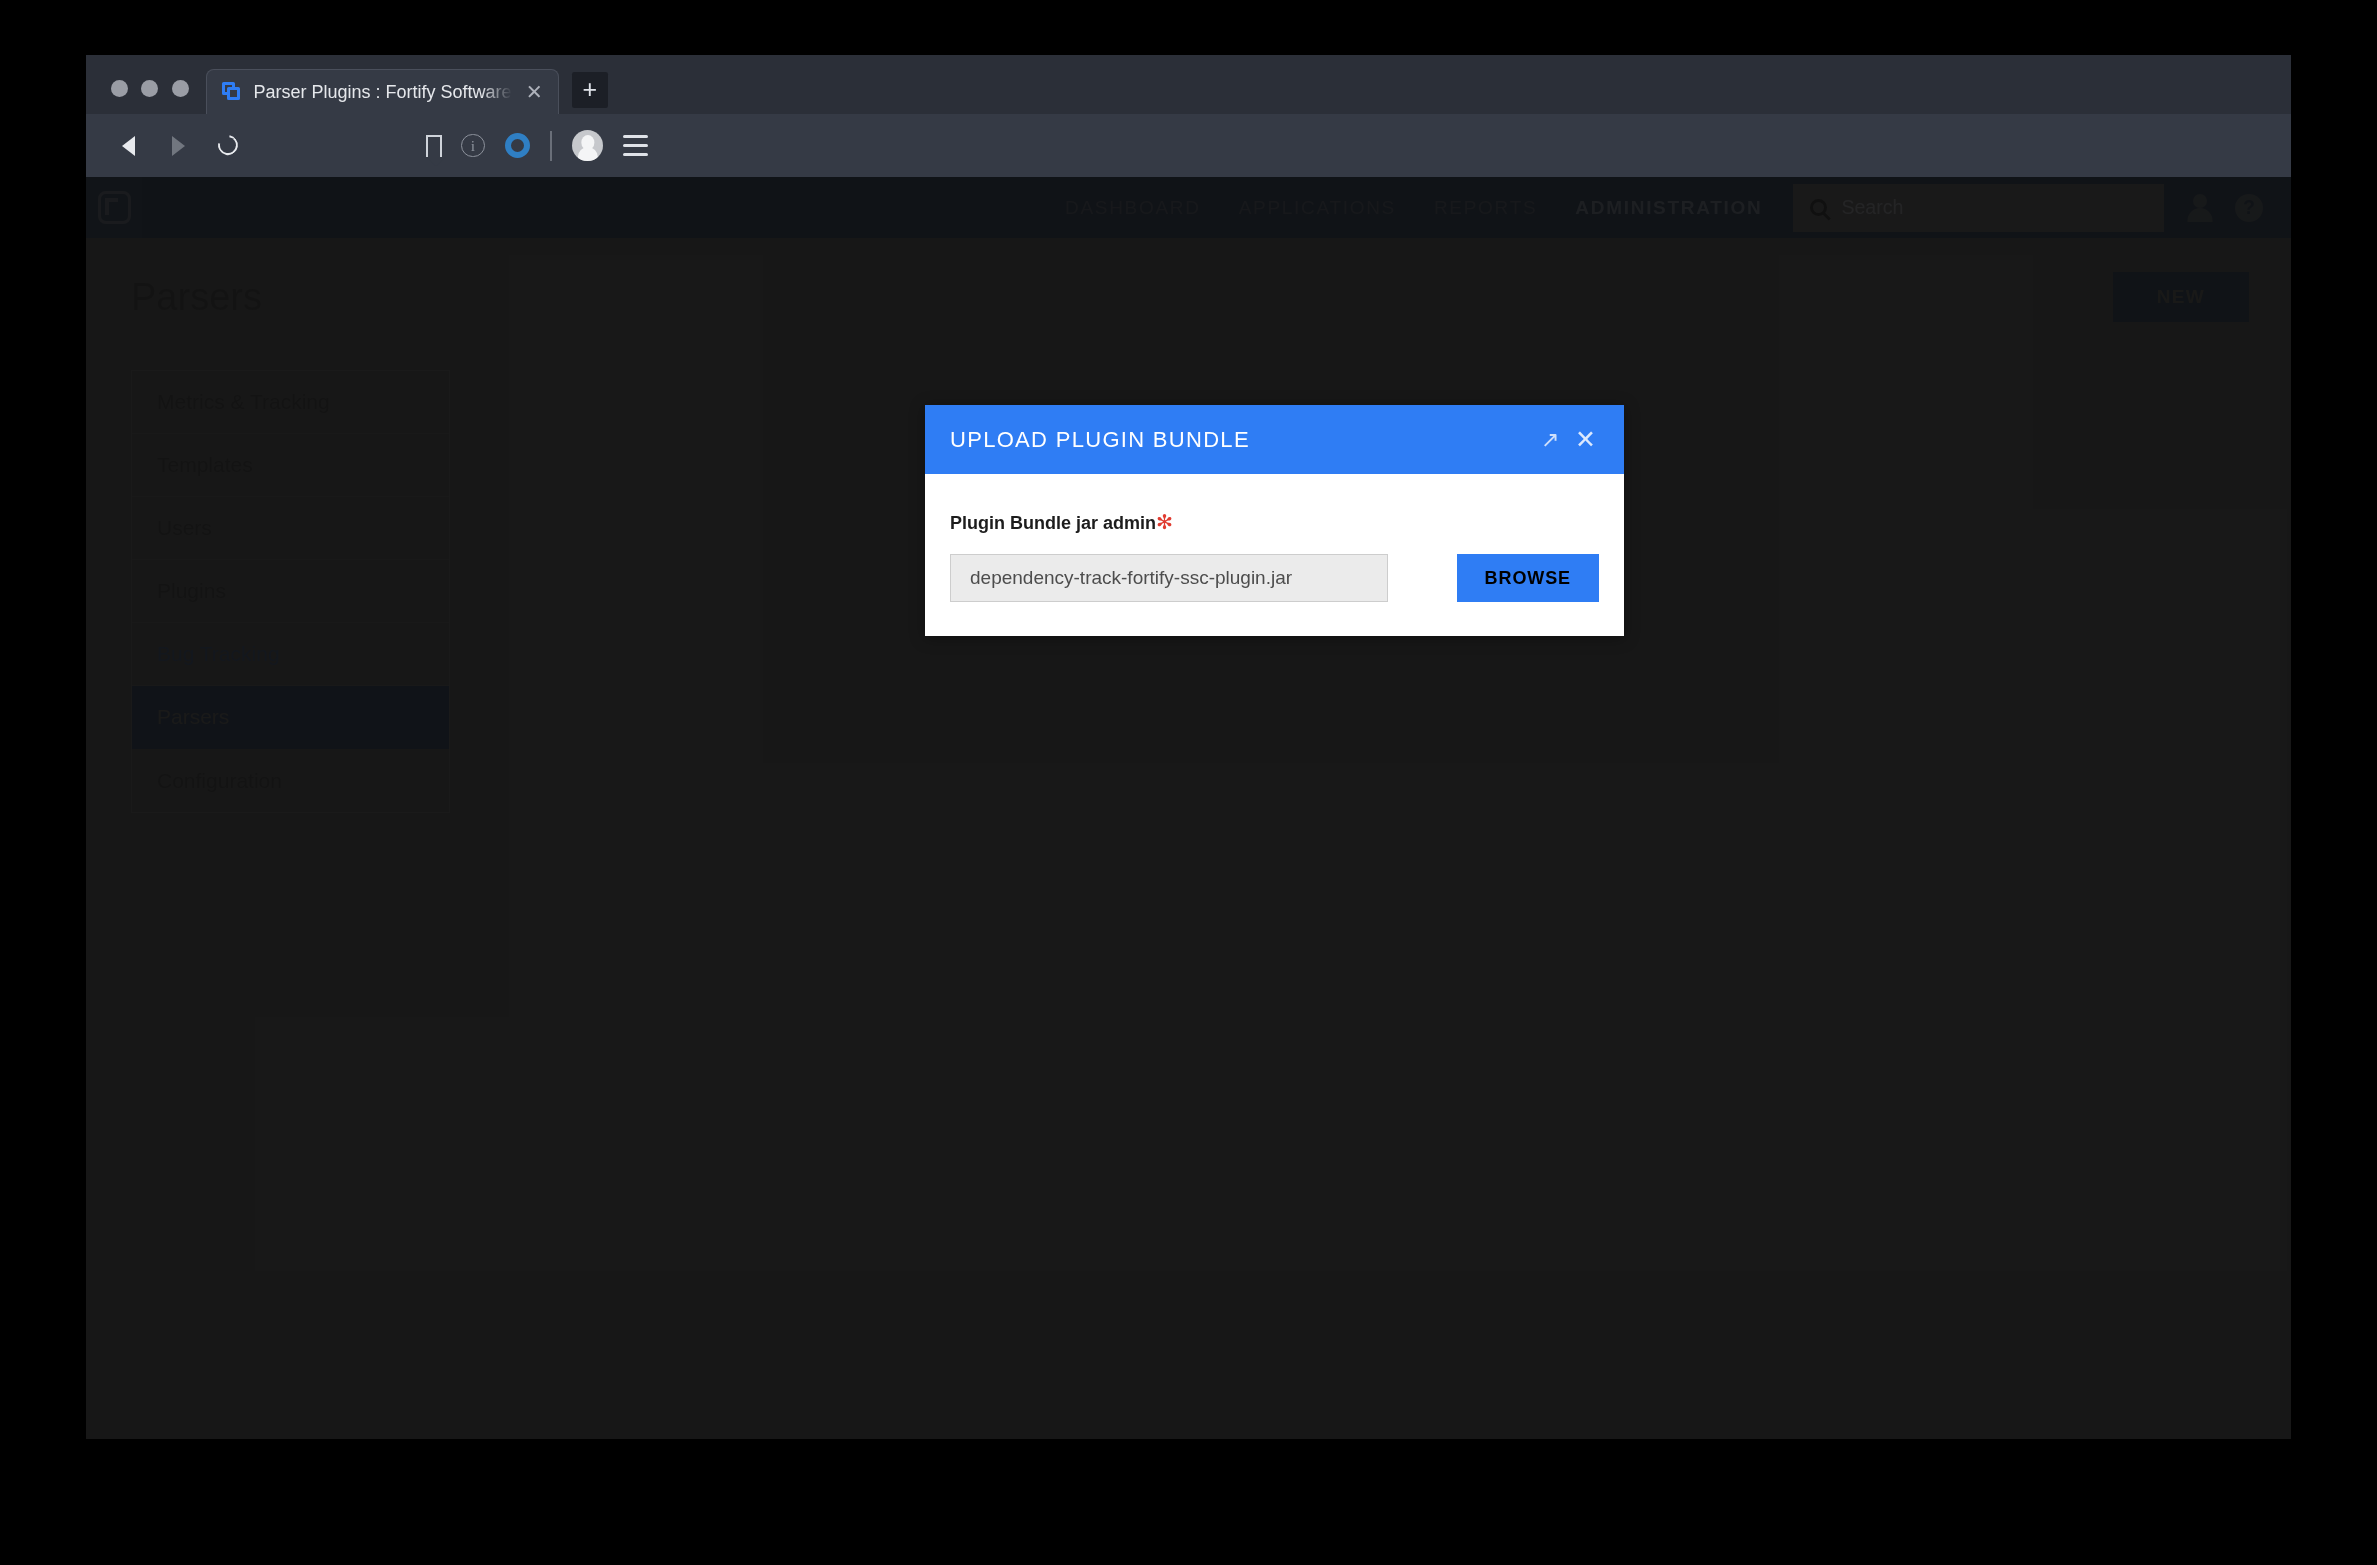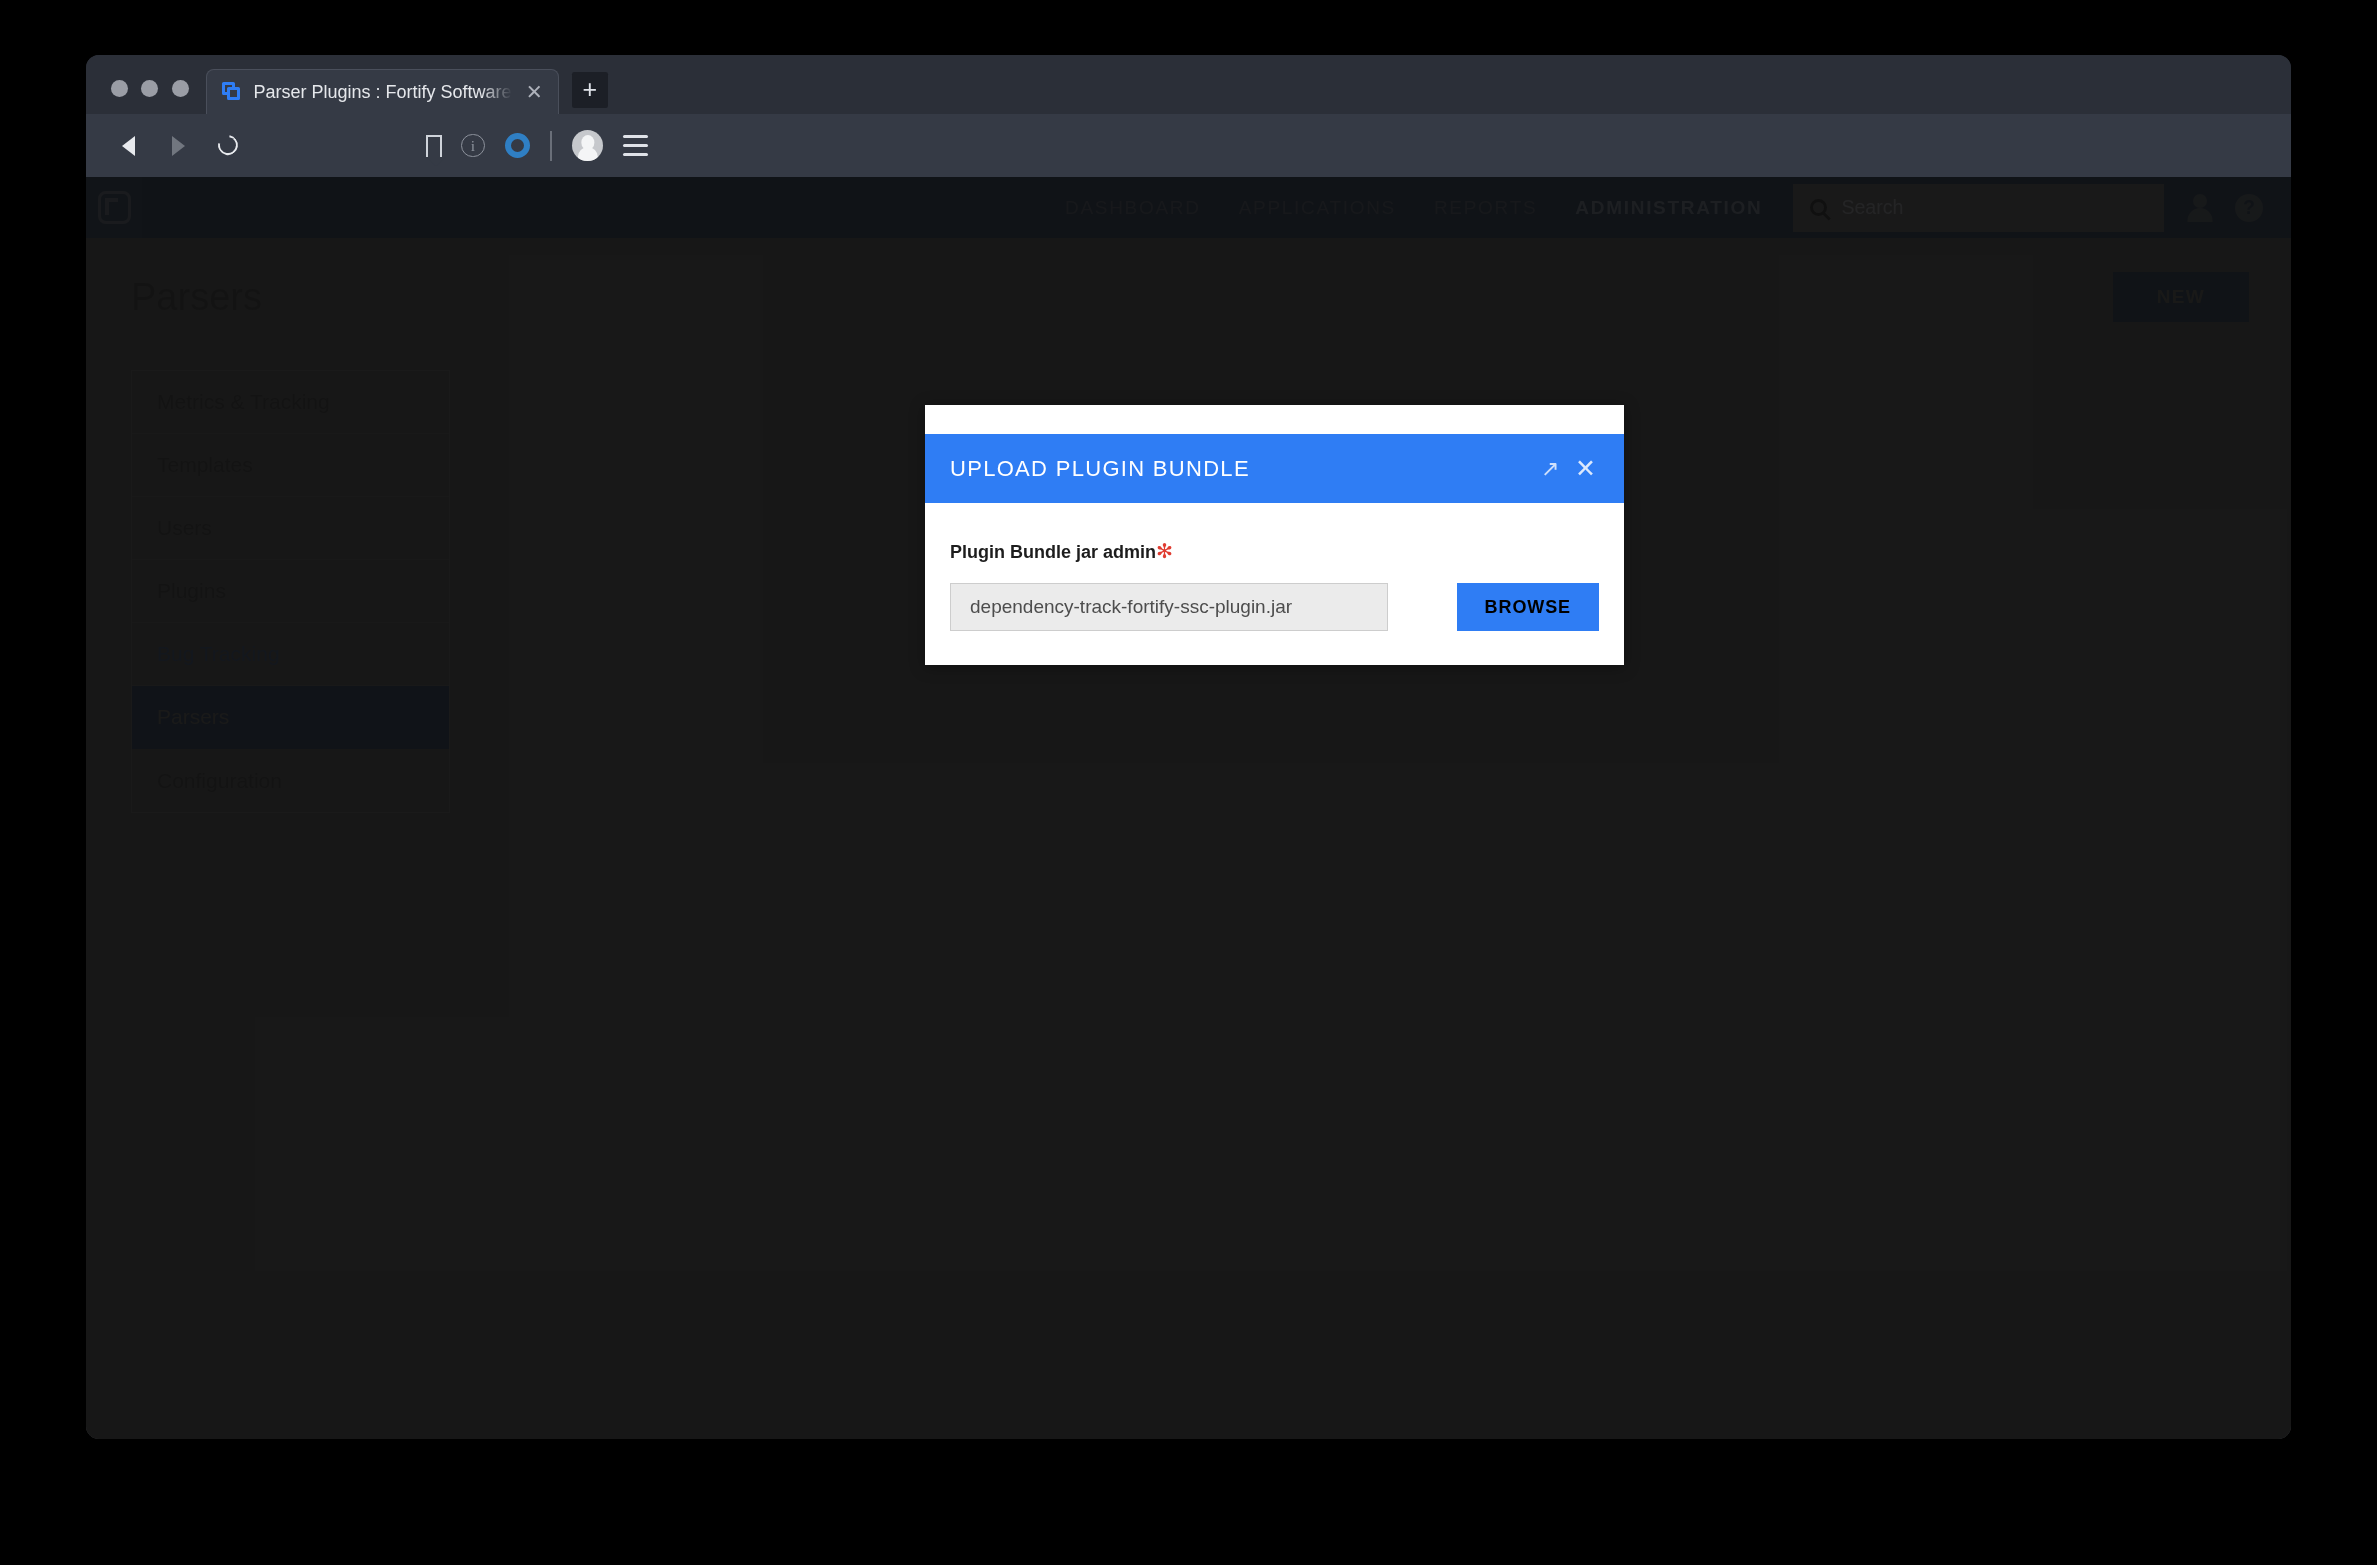--- a/index.html
+++ b/index.html
@@ -13,21 +13,21 @@
   }
 
   
   .browser-window {
     position: absolute;
     left: 86px;
     top: 55px;
     width: 2205px;
     height: 1384px;
     background: #2b2f38;
-    border-radius: 13px;
+    border-radius: 0;
     overflow: hidden;
     display: flex;
     flex-direction: column;
   }
 
   
   .tab-strip {
     height: 59px;
     background: #2b2f38;
     display: flex;
@@ -417,21 +417,20 @@
     z-index: 60;
     box-shadow: 0 2.3px 14px rgba(0,0,0,0.35);
   }
   .modal-header {
     background: #2f7df4;
     height: 69px;
     display: flex;
     align-items: center;
     justify-content: space-between;
     padding: 0 28px 0 25px;
-    margin-top: 29px;
   }
   .modal-title {
     color: #ffffff;
     font-size: 22px;
     letter-spacing: 1.3px;
   }
   .modal-header-icons { display: flex; align-items: center; gap: 15.6px; }
   .expand-icon, .close-icon {
     color: #cfe0fb;
     font-size: 22px;

